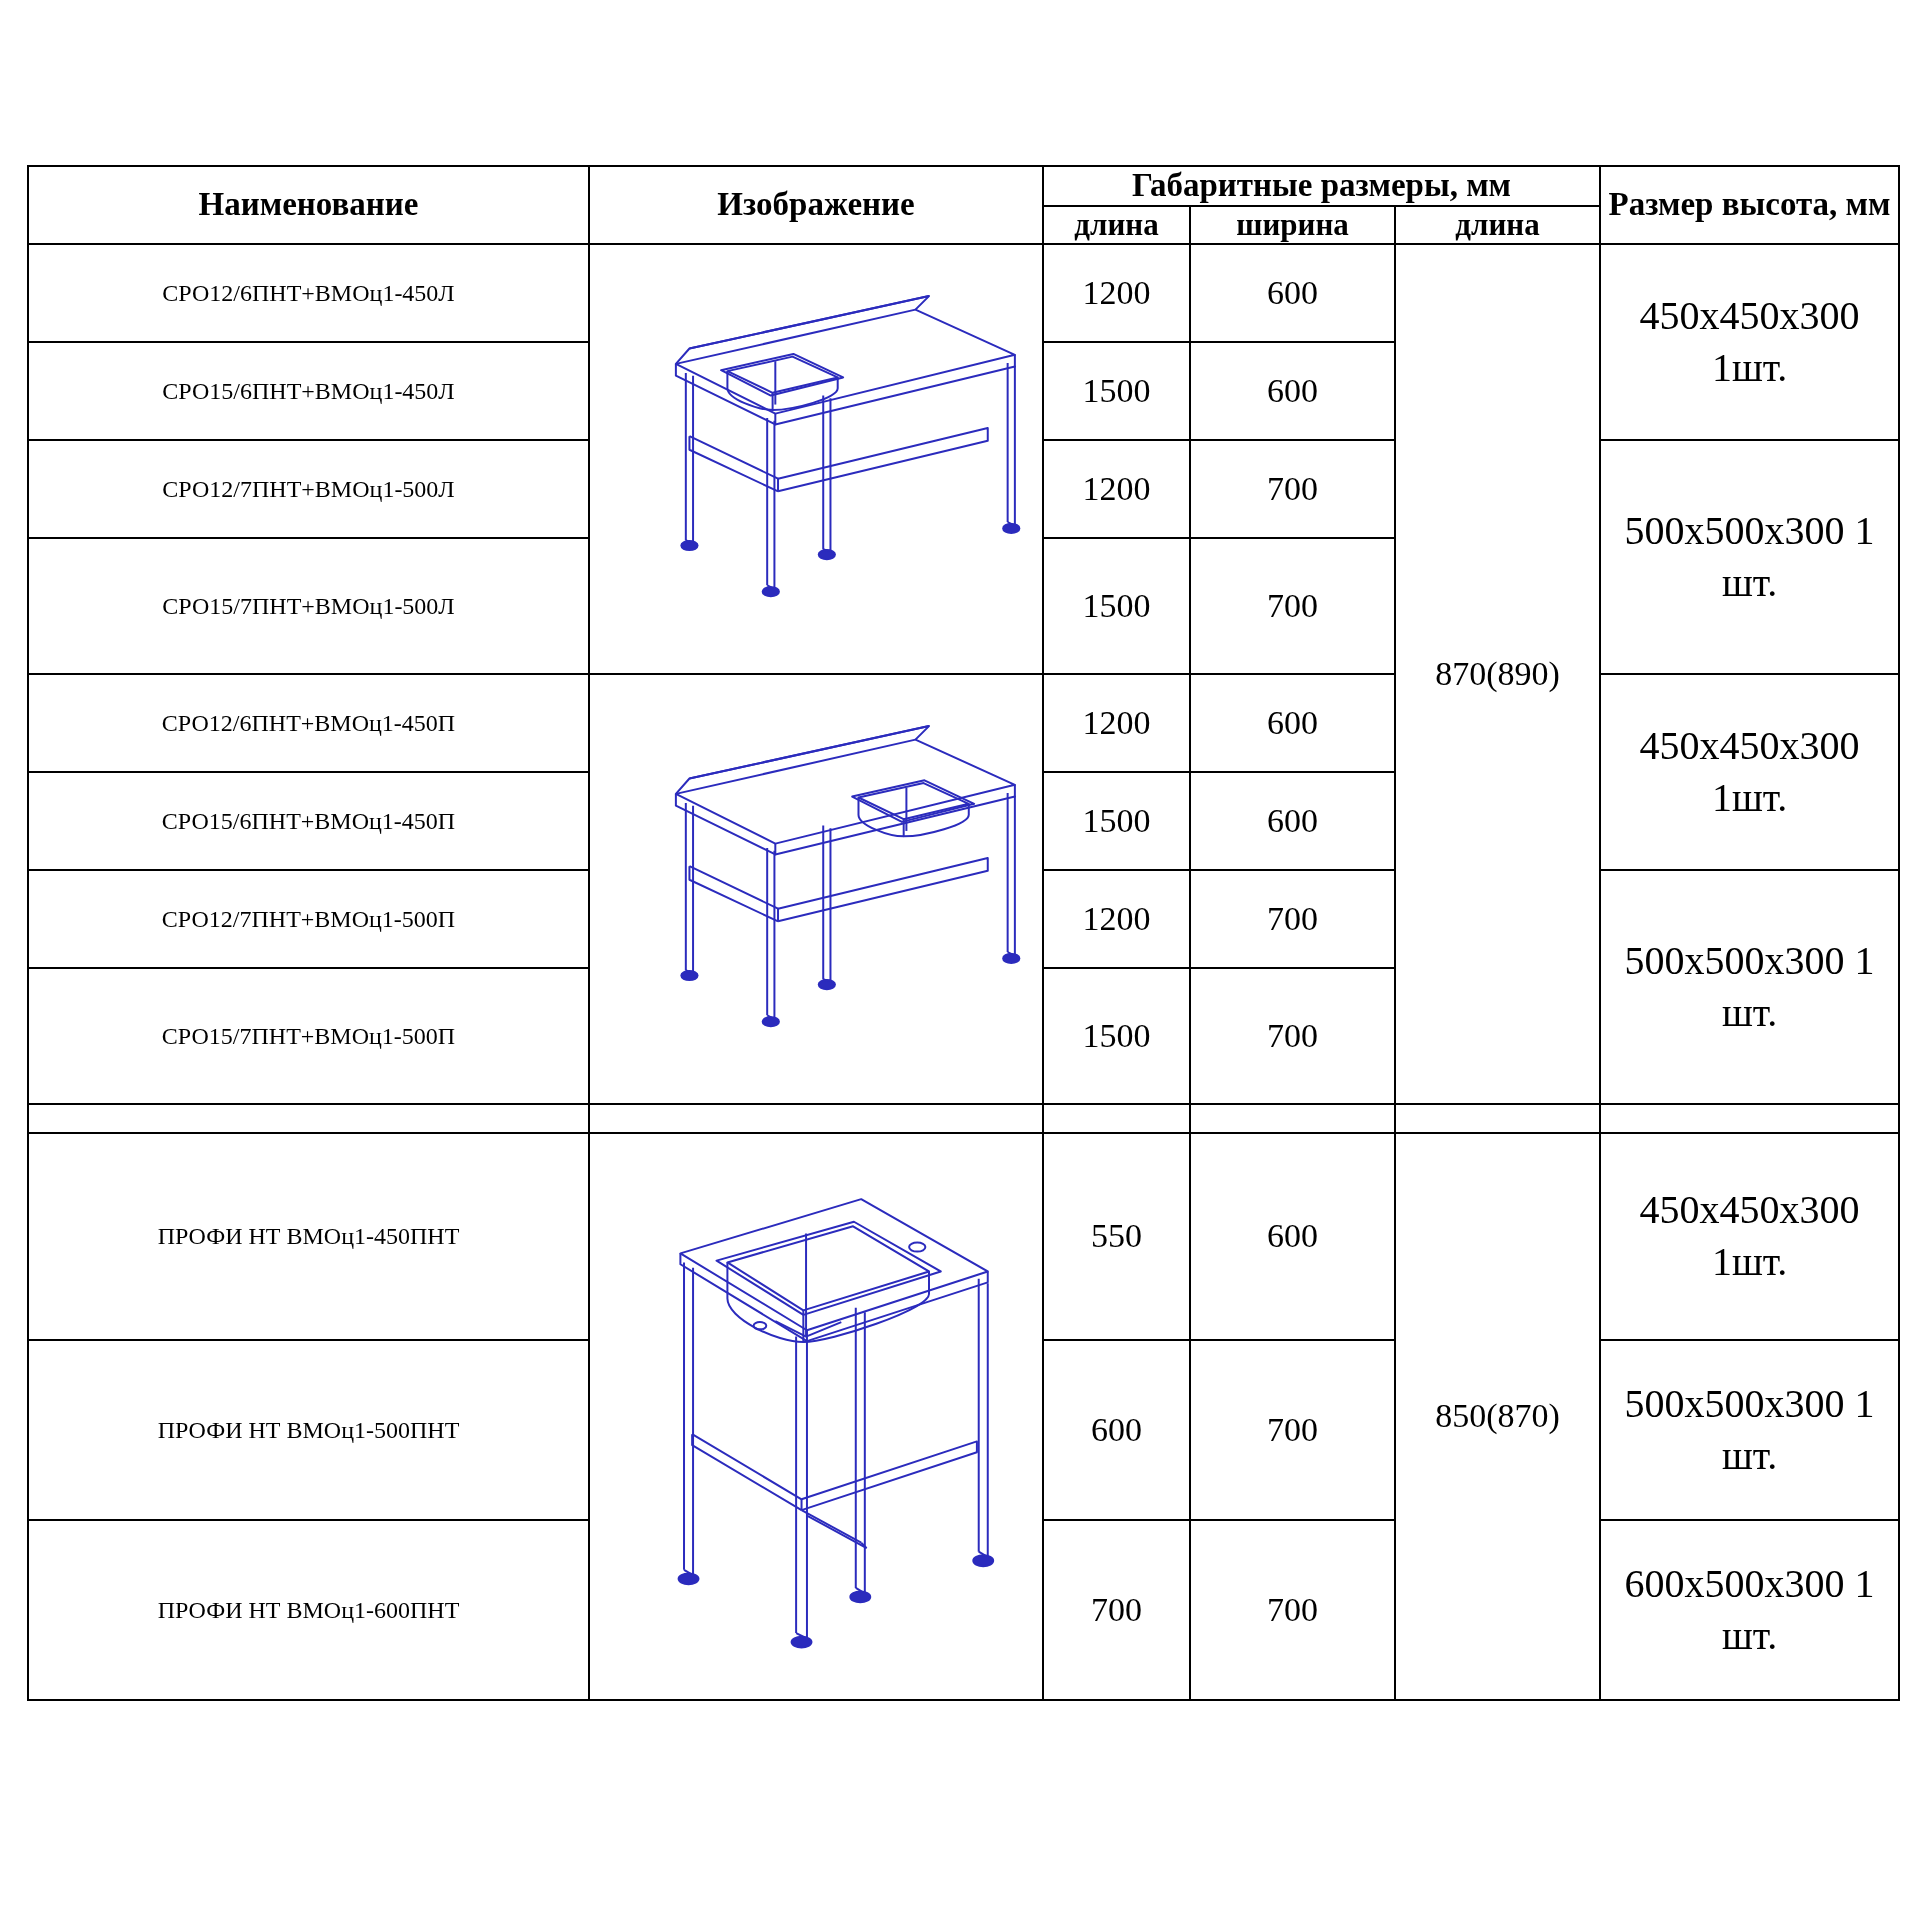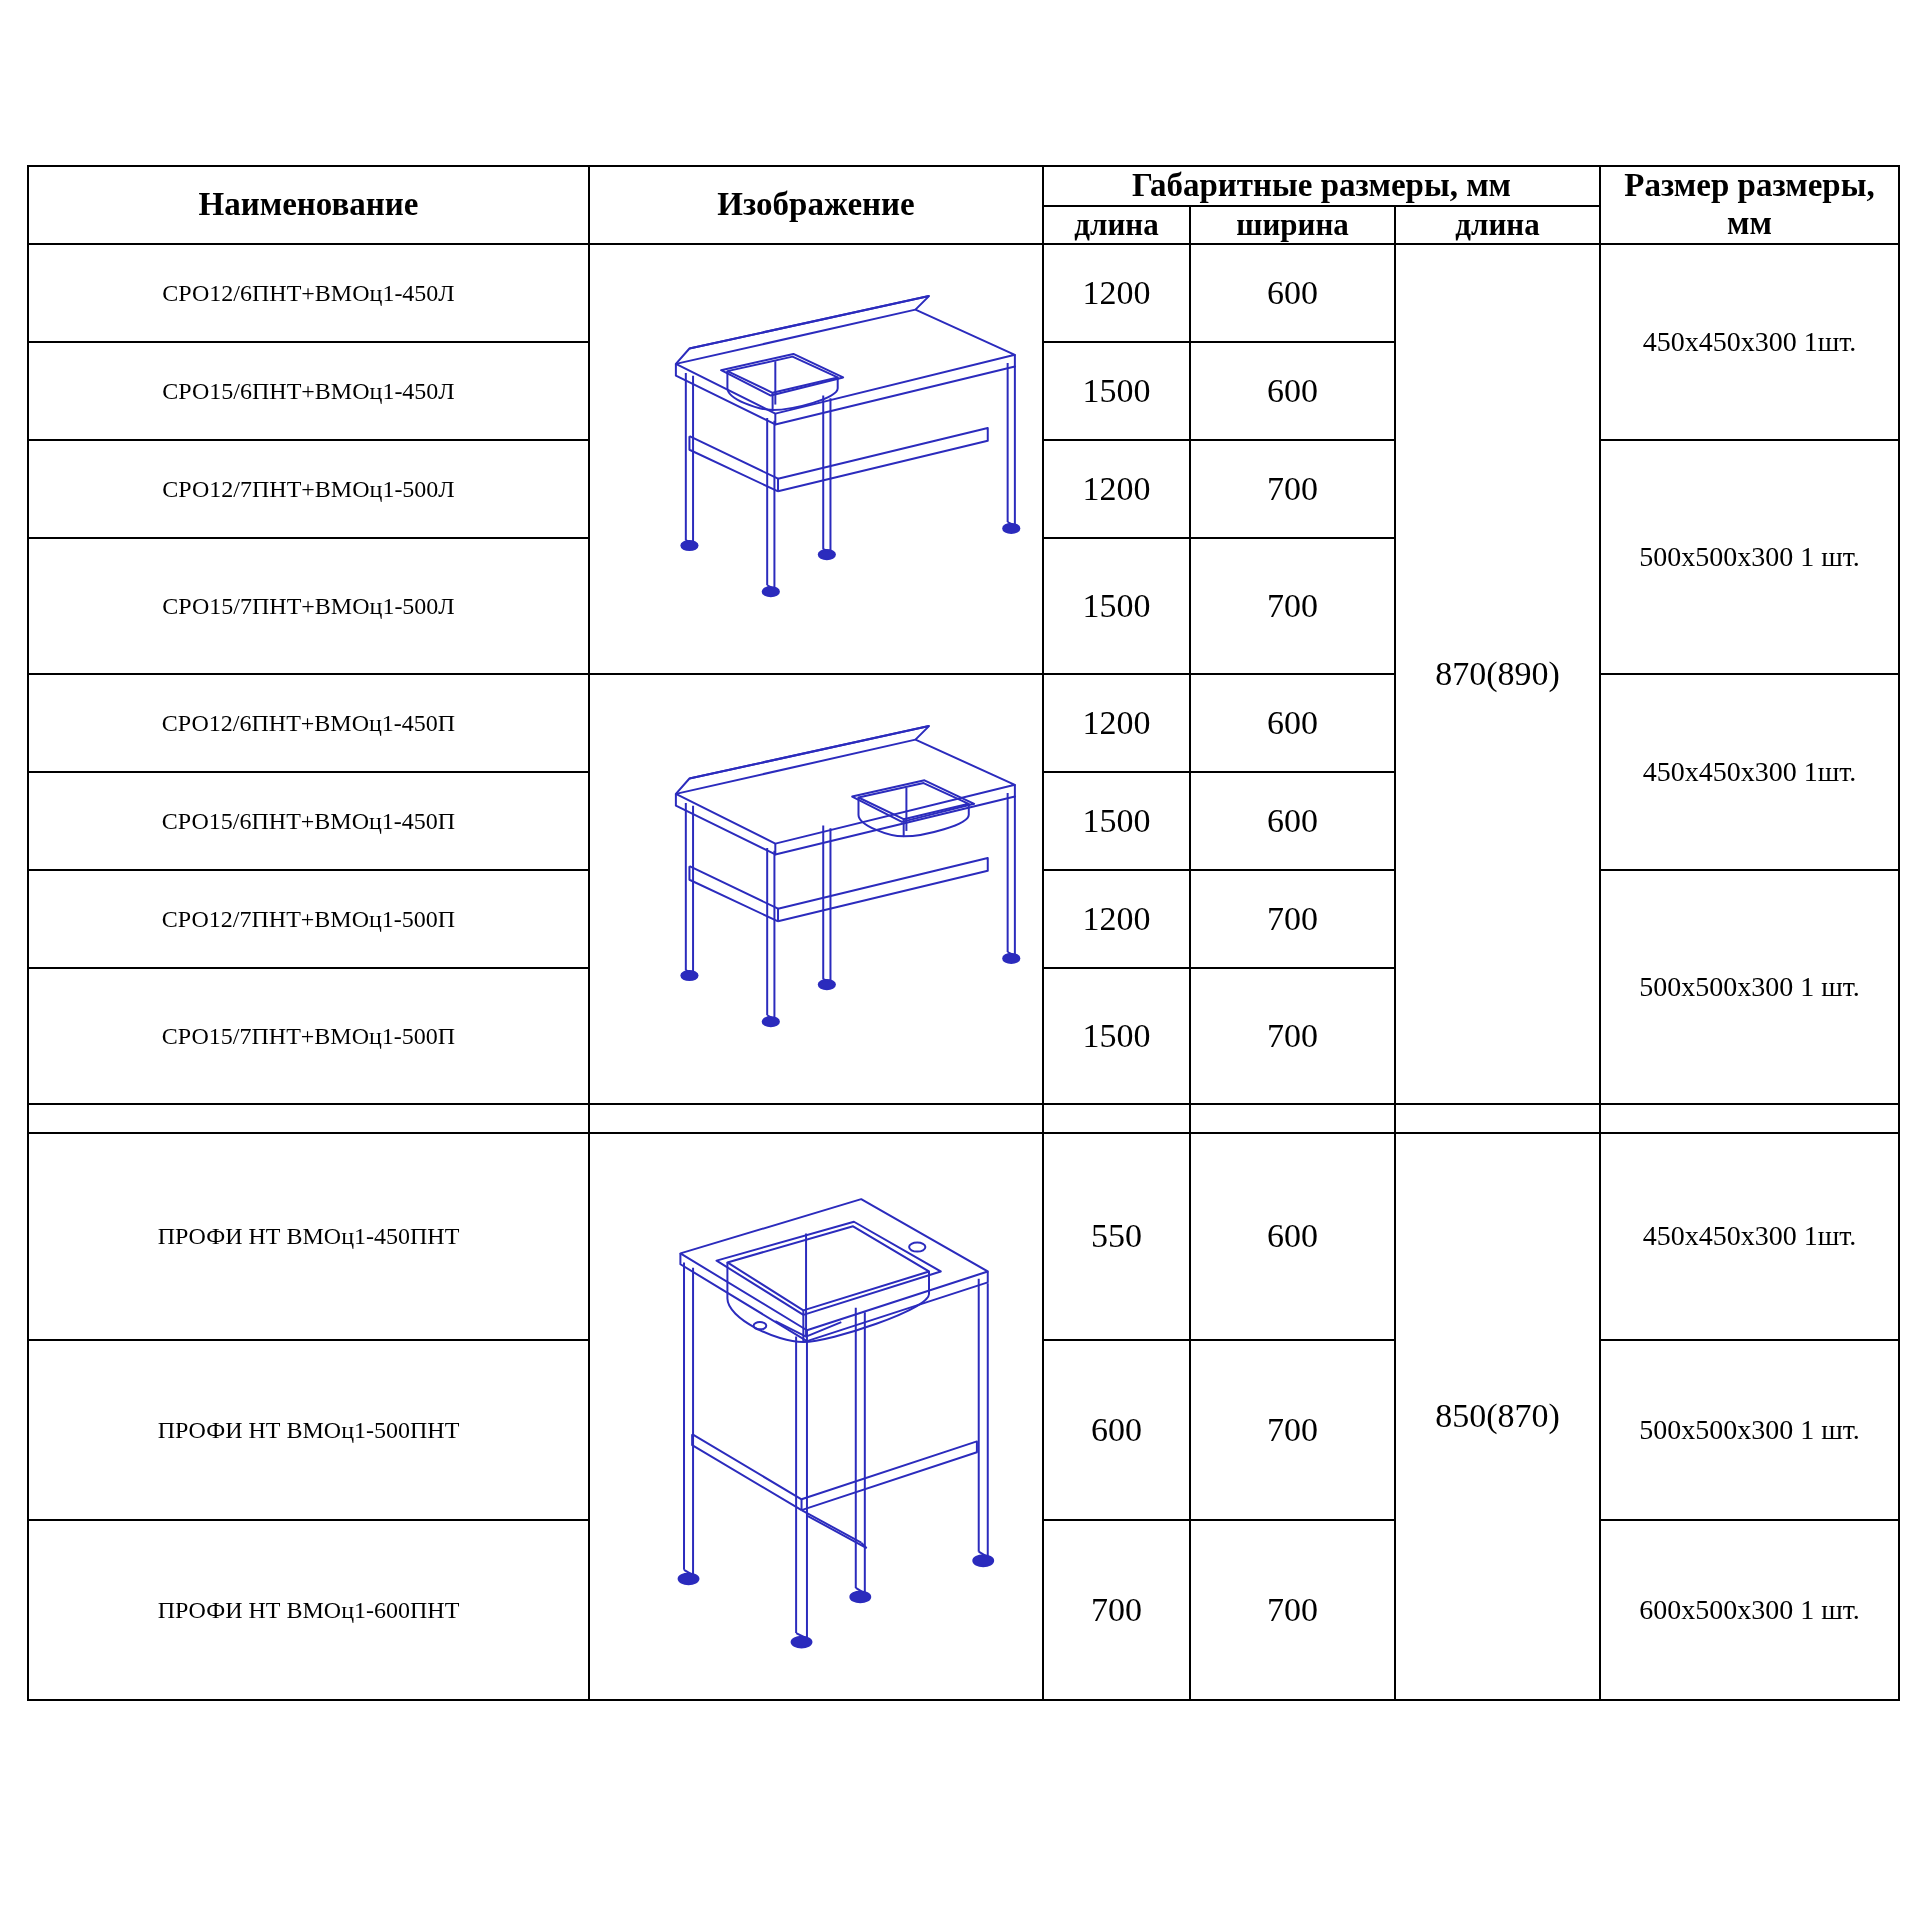--- a/index.html
+++ b/index.html
@@ -54,21 +54,21 @@
     padding-left: 23px;
     padding-right: 7.1px;
     line-height: 1.25;
     height: 96px;
   }
   .num-cell {
     font-size: 34px;
     margin-left: 19px;
   }
   .cap-cell {
-    font-size: 28px;
+    font-size: 40px;
     line-height: 1.3;
   }
   .img-cell {
     padding: 0;
     position: relative;
   }
   .drawing {
     width: 100%;
     display: block;
   }
@@ -93,21 +93,21 @@
       <col style="width:205px">
       <col style="width:205px">
       <col style="width:299px">
     </colgroup>
 
     <thead>
       <tr>
         <th class="hdr-main" rowspan="2">Наименование</th>
         <th class="hdr-main" rowspan="2">Изображение</th>
         <th class="hdr-main" colspan="3">Габаритные размеры, мм</th>
-        <th class="hdr-main" rowspan="2">Размер размеры, мм</th>
+        <th class="hdr-main" rowspan="2">Размер высота, мм</th>
       </tr>
       <tr>
         <th class="hdr-sub">длина</th>
         <th class="hdr-sub">ширина</th>
         <th class="hdr-sub">длина</th>
       </tr>
     </thead>
 
     <tbody>
 

